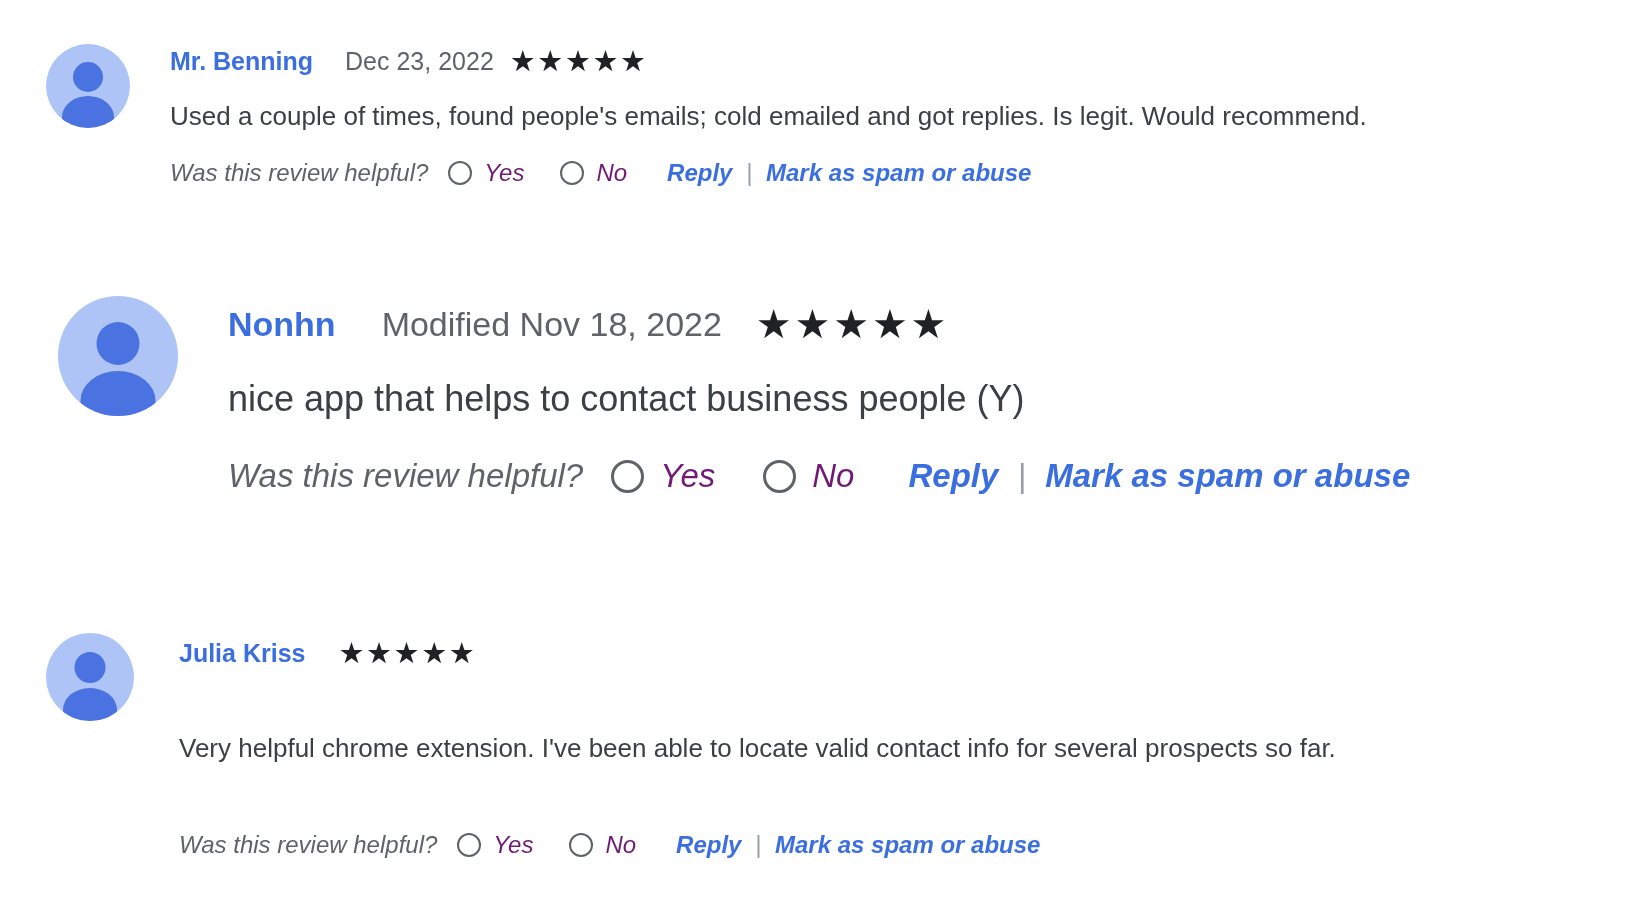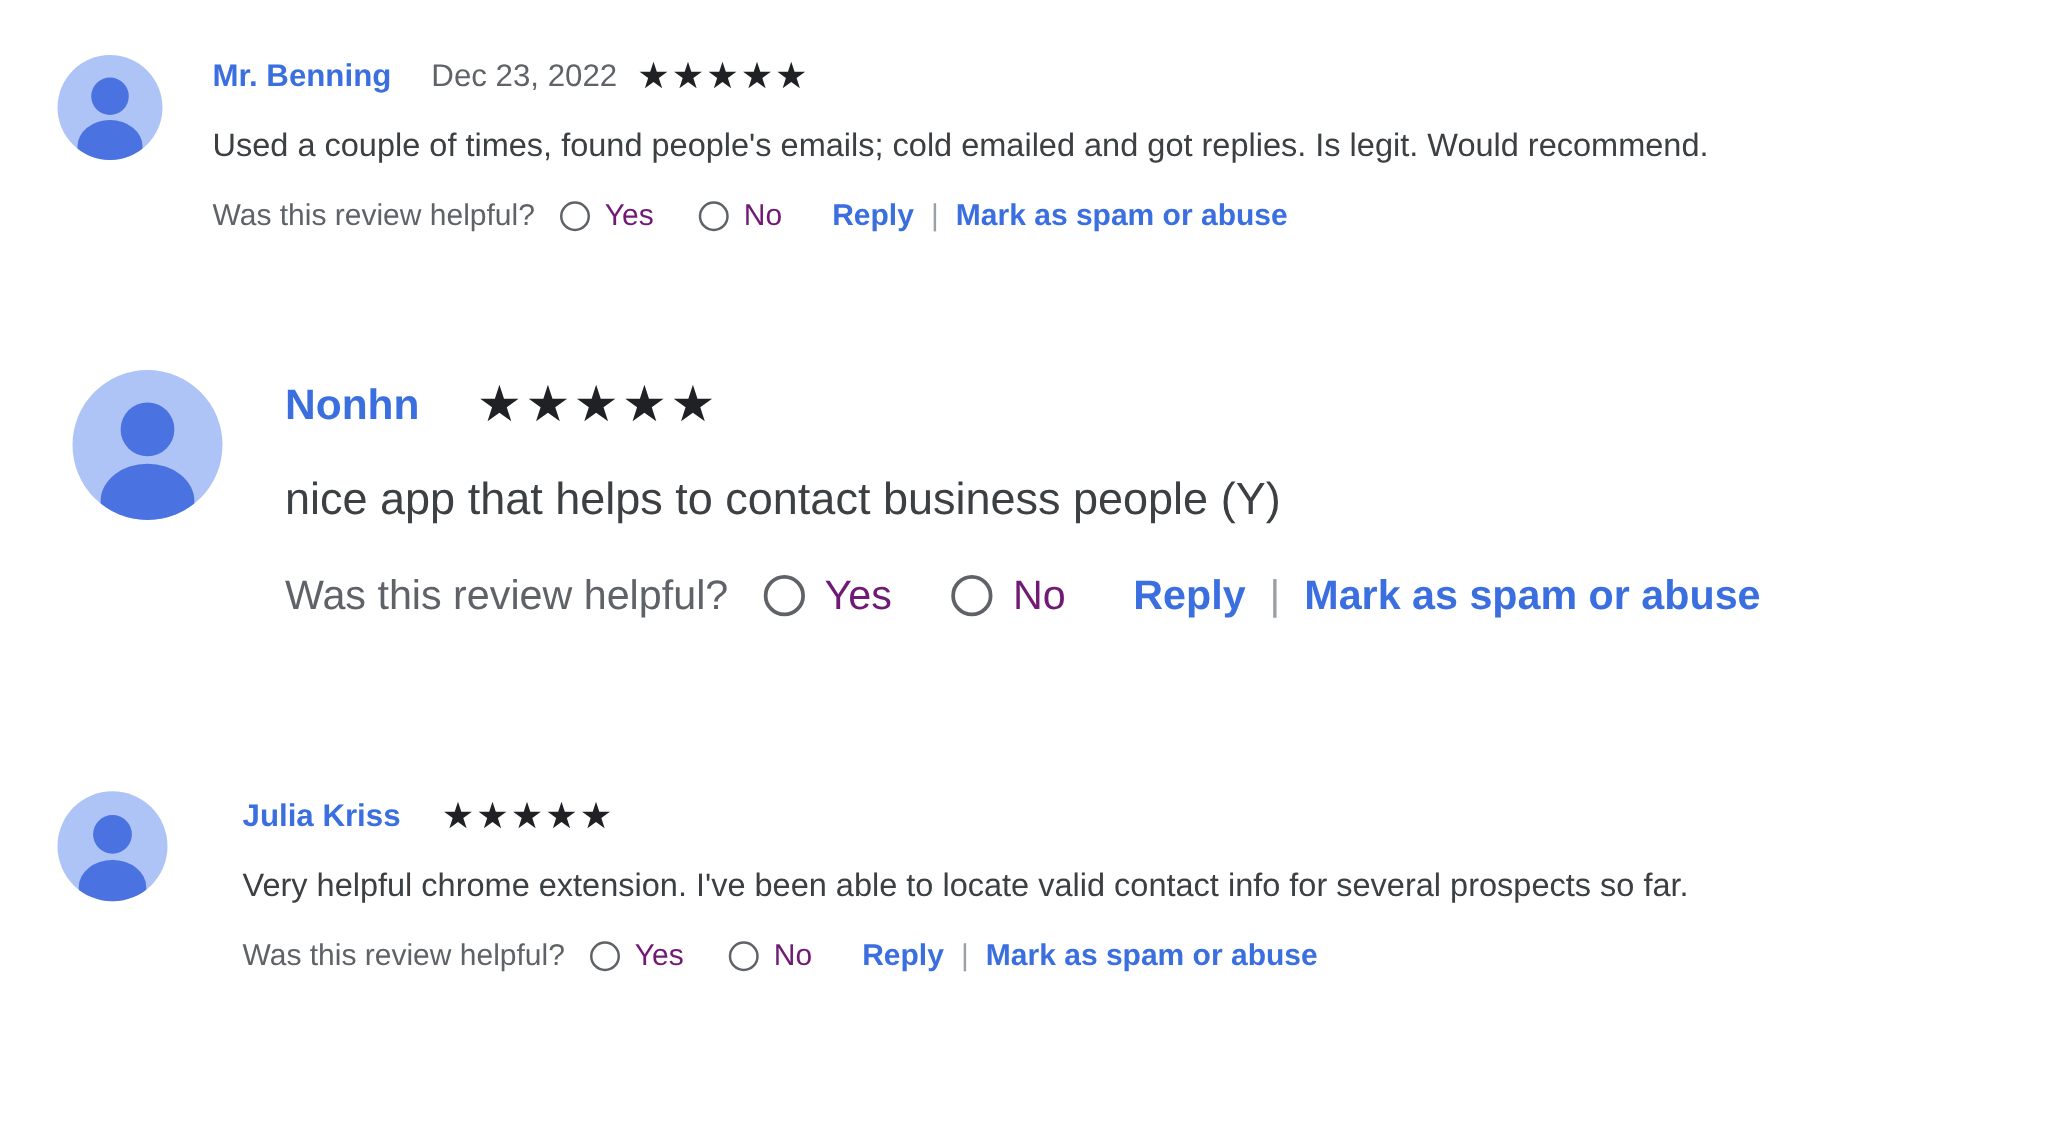--- a/index.html
+++ b/index.html
@@ -86,20 +86,21 @@
   .review-body {
     color: #3c4043;
     font-weight: 400;
     white-space: nowrap;
   }
 
   .helpful-row {
     display: flex;
     align-items: flex-end;
     white-space: nowrap;
+    font-style: italic;
   }
 
   .helpful-label {
     color: #5f6368;
   }
 
   .radio-option {
     display: inline-flex;
     align-items: center;
     cursor: pointer;
@@ -174,21 +175,21 @@
   #review-2 .sep { margin: 0 10px; }
 
   
   #review-3 {
     left: 46px;
     top: 633px;
   }
   #review-3 .avatar { width: 88px; height: 88px; }
   #review-3 .avatar .head { width: 31px; height: 31px; top: 19px; }
   #review-3 .avatar .body { width: 54px; height: 35px; top: 55px; }
-  #review-3 .review-content { margin-left: 60px; padding-top: 6px; }
+  #review-3 .review-content { margin-left: 45px; padding-top: 6px; gap: 40px; }
   #review-3 .review-head { font-size: 25px; }
   #review-3 .author { margin-right: 33px; }
   #review-3 .date { margin-right: 26px; }
   #review-3 .stars { font-size: 29px; }
   #review-3 .stars .star { margin-right: 1px; }
   #review-3 .review-body { font-size: 26px; margin-top: 25px; }
   #review-3 .helpful-row { font-size: 24px; margin-top: 27px; }
   #review-3 .helpful-label { margin-right: 20px; }
   #review-3 .radio-circle { width: 24px; height: 24px; border-width: 2.5px; }
   #review-3 .radio-text { margin-left: 12px; }
@@ -239,20 +240,21 @@
   </div>
 
   <div class="review" id="review-2">
     <div class="avatar">
       <span class="head"></span>
       <span class="body"></span>
     </div>
     <div class="review-content">
       <div class="review-head">
         <span class="author">Nonhn</span>
+        <span class="date">Modified Nov 18, 2022</span>
         <span class="stars">
             <span class="star">★</span>
             <span class="star">★</span>
             <span class="star">★</span>
             <span class="star">★</span>
             <span class="star">★</span>
           </span>
       </div>
       <div class="review-body">nice app that helps to contact business people (Y)</div>
       <div class="helpful-row">

